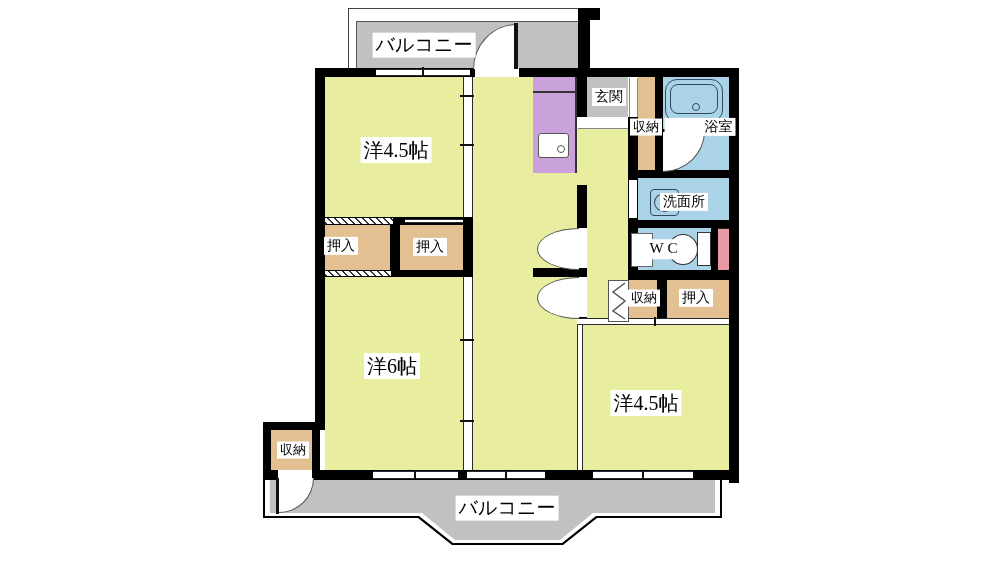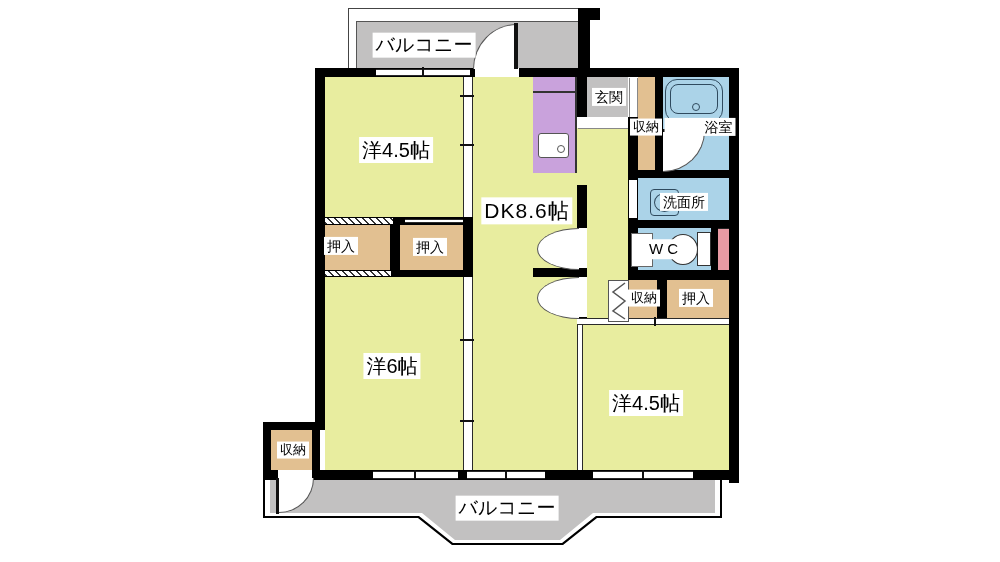--- a/index.html
+++ b/index.html
@@ -1,17 +1,17 @@
 <!DOCTYPE html>
 <html style="--room: #e8ed9f; --closet: #e2c091; --balcony: #c2c1c1; --water: #abd3e8; --kitchen: #c9a2dc; --pink: #e89aa4; --wall: #000000; --label_bg: #ffffff;"><head>
 <meta charset="utf-8">
 <style>
   html,body{margin:0;padding:0;background:#fff;}
   .plan{position:relative;width:900px;height:562px;background:#fff;overflow:hidden;
-        font-family:Liberation Sans, sans-serif;color:#000;}
+        font-family:Liberation Serif, serif;color:#000;}
   .abs{position:absolute;}
   
   .f-room{background:var(--room);z-index:1;}
   .f-closet{background:var(--closet);z-index:1;}
   .f-gray{background:var(--balcony);z-index:1;}
   .f-water{background:var(--water);z-index:1;}
   .f-kitchen{background:var(--kitchen);z-index:2;}
   .f-pink{background:var(--pink);border:1px solid #222;z-index:3;}
   
   .wall{background:var(--wall);z-index:3;}
@@ -153,21 +153,20 @@
   <div class="abs tick" style="left:460px;top:339px;width:14px;height:2px;"></div>
   <div class="abs tick" style="left:460px;top:420px;width:14px;height:2px;"></div>
   <div class="abs tick" style="left:654px;top:317px;width:2px;height:9px;"></div>
 
   <div class="abs polyb" style="left:263px;top:478px;width:459px;height:74px;clip-path:polygon(0px 0px,459px 0px,459px 40px,334px 40px,300px 67px,189px 67px,155px 40px,0px 40px);"></div>
   <div class="abs polyw" style="left:265px;top:480px;width:455px;height:70px;clip-path:polygon(0px 0px,455px 0px,455px 36px,331px 36px,297px 63px,188px 63px,154px 36px,0px 36px);"></div>
   <div class="abs polyg" style="left:270px;top:480px;width:445px;height:60px;clip-path:polygon(0px 0px,445px 0px,445px 33px,323px 33px,290px 60px,185px 60px,152px 33px,0px 33px);"></div>
 
   <div class="label fs19" style="left:424px;top:45px;">バルコニー</div>
   <div class="label fs20" style="left:396px;top:150px;">洋4.5帖</div>
-  <div class="label fs21" style="left:527px;top:211px;">DK8.6帖</div>
   <div class="label fs14" style="left:609px;top:97px;">玄関</div>
   <div class="label fs13" style="left:646px;top:127px;">収納</div>
   <div class="label fs14" style="left:700px;top:127px;padding-left:40px;">浴室</div>
   <div class="label fs14" style="left:684px;top:202px;">洗面所</div>
   <div class="label fswc" style="left:664px;top:249px;">WC</div>
   <div class="label fs13" style="left:644px;top:298px;">収納</div>
   <div class="label fs14" style="left:696px;top:298px;">押入</div>
   <div class="label fs14" style="left:341px;top:246px;">押入</div>
   <div class="label fs14" style="left:430px;top:247px;">押入</div>
   <div class="label fs20" style="left:392px;top:366px;">洋6帖</div>

